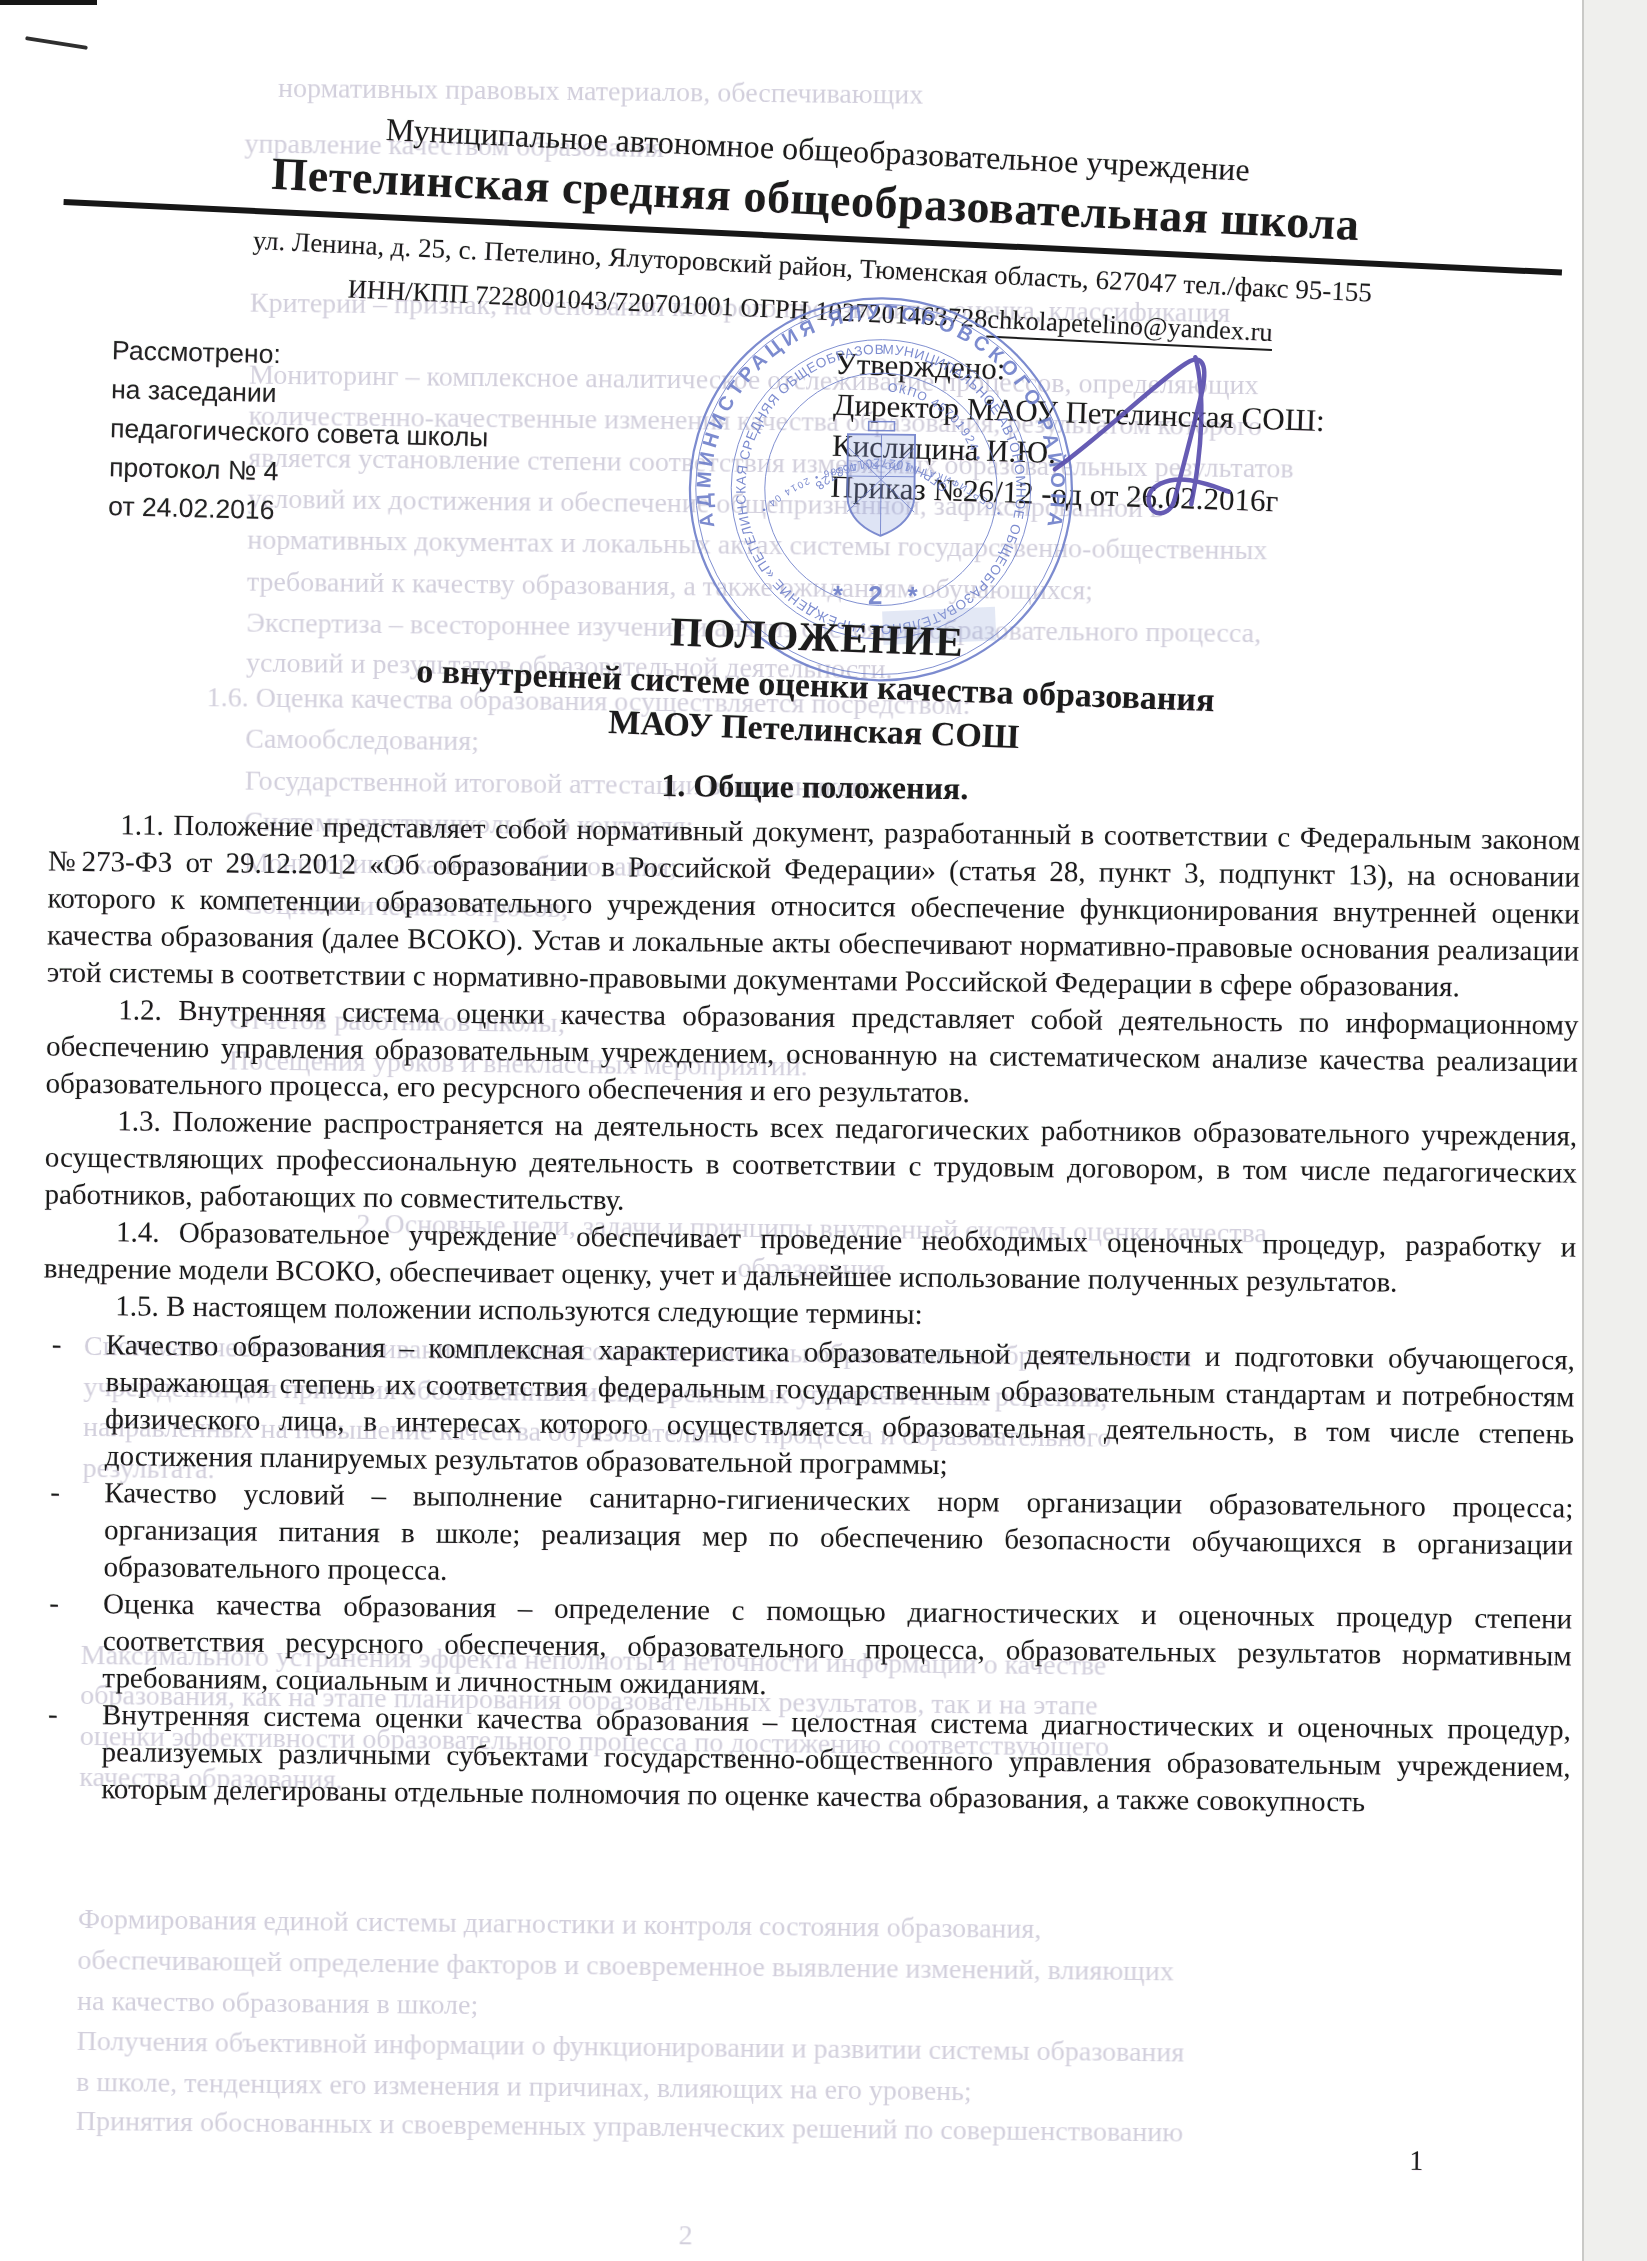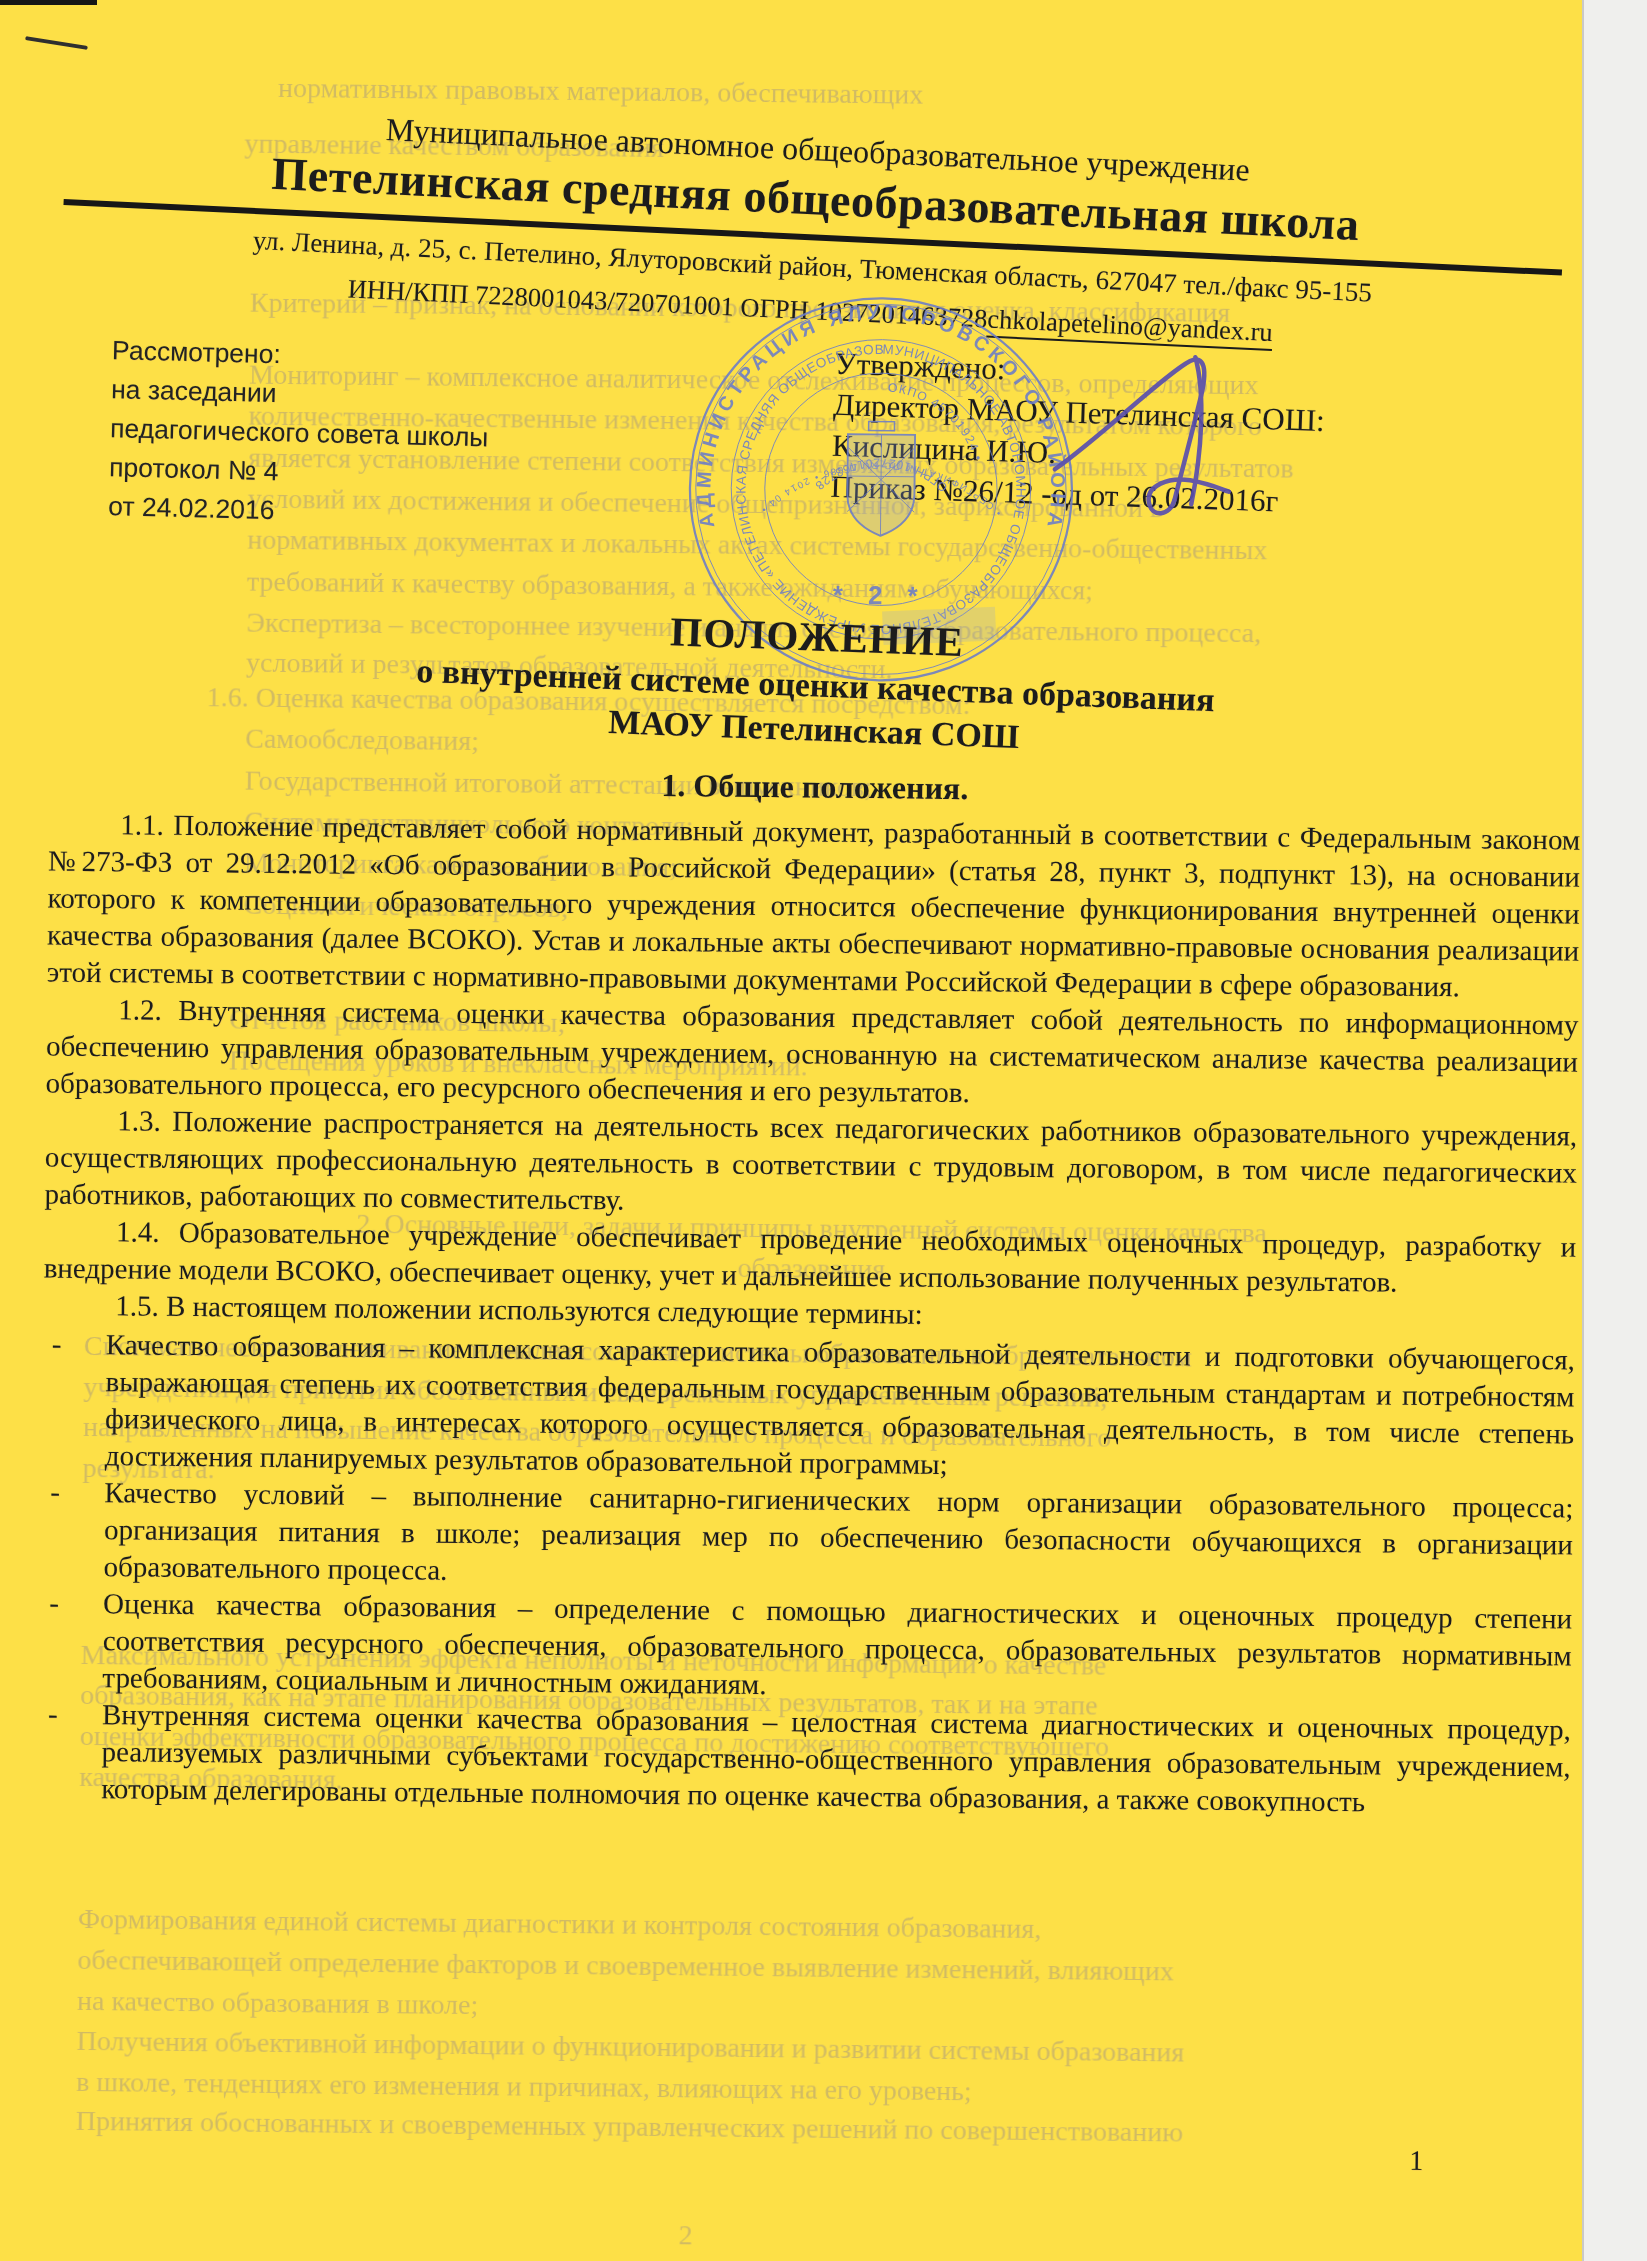--- a/index.html
+++ b/index.html
@@ -1,16 +1,16 @@
 <!DOCTYPE html>
 <html lang="ru" style="font-size:10.3px"><head>
 <meta charset="utf-8">
 <style>
   html,body{margin:0;padding:0;background:#e9e9e7;}
-  #page{position:relative;width:1647px;height:2261px;background:#fde047;overflow:hidden;
+  #page{position:relative;width:1647px;height:2261px;background:#ffffff;overflow:hidden;
         font-family:"Liberation Serif","DejaVu Serif",serif;color:#1c1c1c;}
   .skew{position:absolute;inset:0;transform:rotate(0.6deg);transform-origin:97px 97px;}
   .doc-text{text-shadow:0.6px 0.6px 0 rgba(185,80,170,.12),-0.6px -0.6px 0 rgba(80,160,80,.12);}
 
   
   #ghost-layer{position:absolute;inset:0;transform:rotate(0.6deg);transform-origin:97px 97px;pointer-events:none;}
   .ghost-line{position:absolute;font-size:28px;line-height:1;color:rgba(122,114,152,0.34);
               filter:blur(0.5px);white-space:nowrap;font-family:"Liberation Serif",serif;}
   .ghost-center{left:0;width:100%;text-align:center;white-space:nowrap;}
 

